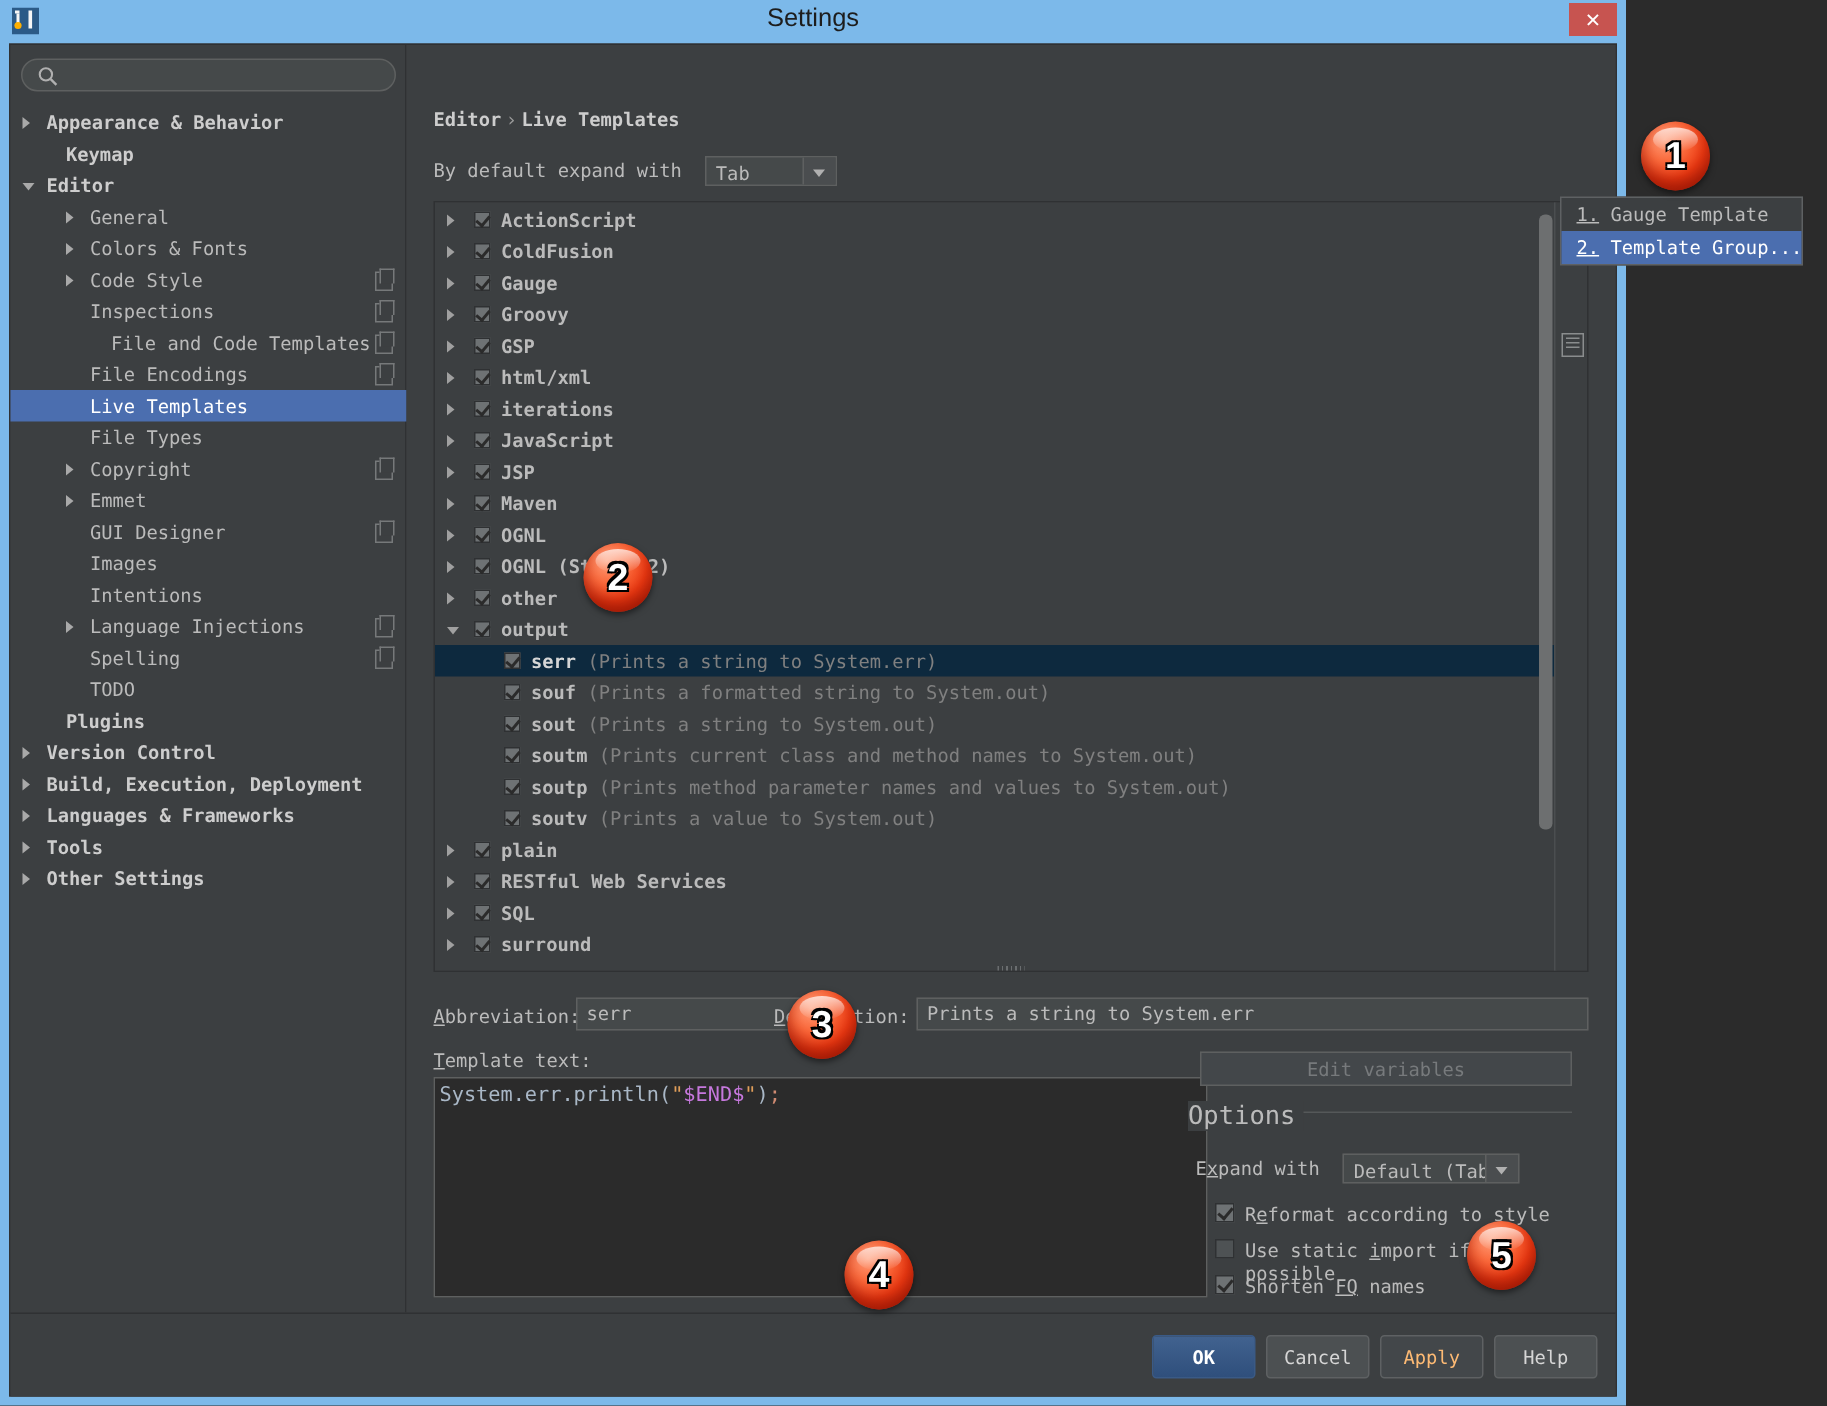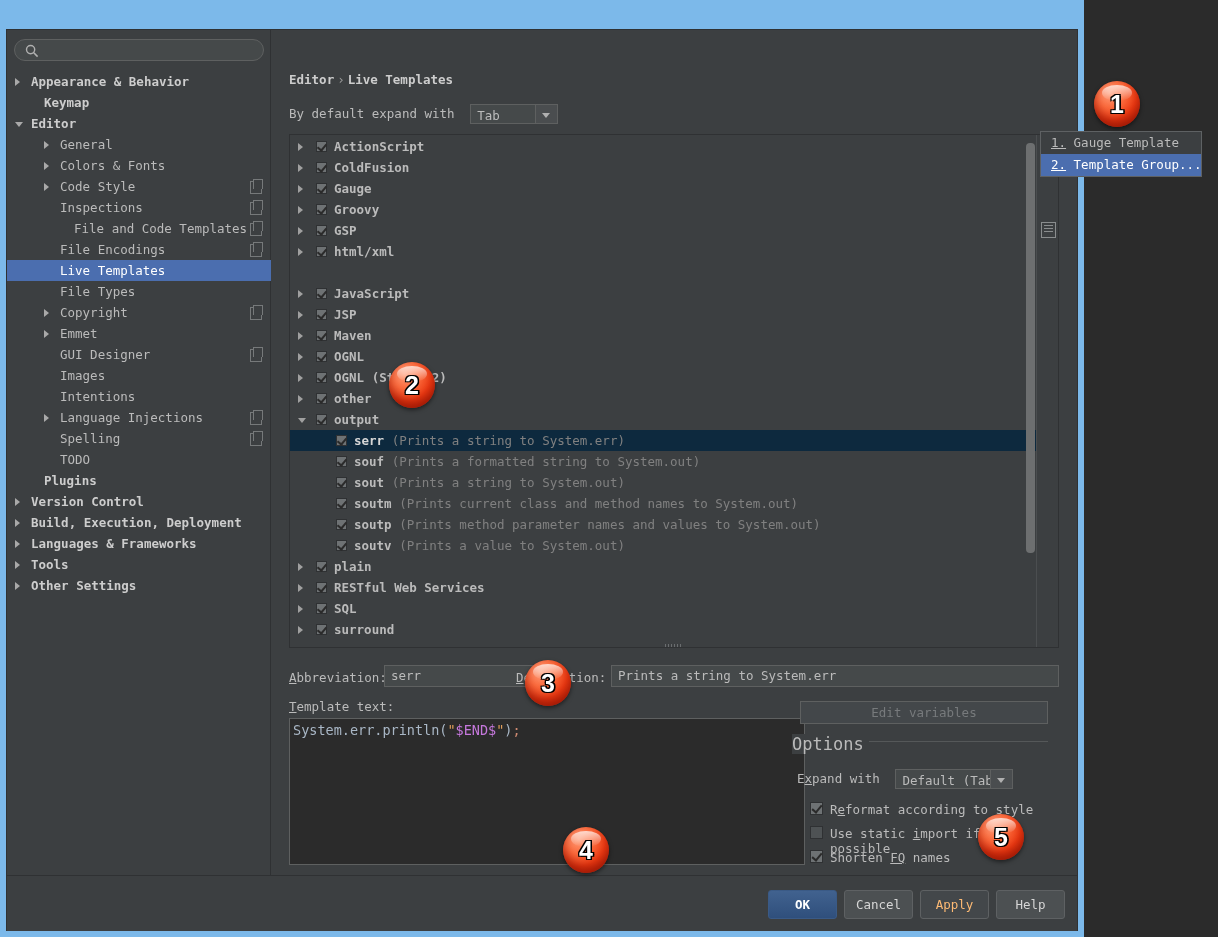--- a/index.html
+++ b/index.html
@@ -115,20 +115,31 @@
      font-family:"Liberation Sans",sans-serif;font-weight:bold;font-size:25px;color:#ffffff;
      text-shadow:-1.4px -1.4px 0 #000,1.4px -1.4px 0 #000,-1.4px 1.4px 0 #000,1.4px 1.4px 0 #000;}
 </style>
 </head>
 <body>
 
 <div id="app">
 
   <div id="win">
 
+    <div id="titlebar">
+      <svg id="app-icon" viewBox="0 0 18 18">
+        <rect x="0" y="0" width="18" height="18" fill="#2b5a87"></rect>
+        <rect x="2" y="2" width="3" height="2" fill="#f5f5f5"></rect>
+        <rect x="3" y="4" width="2" height="9" fill="#f5f5f5"></rect>
+        <circle cx="4" cy="12" r="2.4" fill="#ffb000"></circle>
+        <rect x="11" y="2" width="2.4" height="12" fill="#f5f5f5"></rect>
+      </svg>
+      <div id="title-text">Settings</div>
+      <div id="close-btn">✕</div>
+    </div>
 
     <div id="dialog">
 
       <div id="sidebar">
         <div id="search-box">
           <svg id="search-icon" width="14" height="14" viewBox="0 0 14 14">
             <circle cx="5.6" cy="5.6" r="4.1" fill="none" stroke="#b0b0b0" stroke-width="1.4"></circle>
             <line x1="8.8" y1="8.8" x2="12.6" y2="12.6" stroke="#b0b0b0" stroke-width="1.6"></line>
           </svg>
           <input id="search-input" value="" placeholder="" style="">
@@ -273,20 +284,25 @@
               </div>
               <div class="tr" style="top: 85px;">
                 <div class="arw"></div>
                 <div class="cb" style="left: 26px;"></div>
                 <span class="nm" style="left: 44px;"><span>GSP</span></span>
               </div>
               <div class="tr" style="top: 106px;">
                 <div class="arw"></div>
                 <div class="cb" style="left: 26px;"></div>
                 <span class="nm" style="left: 44px;"><span>html/xml</span></span>
+              </div>
+              <div class="tr" style="top: 127px;">
+                <div class="arw"></div>
+                <div class="cb" style="left: 26px;"></div>
+                <span class="nm" style="left: 44px;"><span>iterations</span></span>
               </div>
               <div class="tr" style="top: 148px;">
                 <div class="arw"></div>
                 <div class="cb" style="left: 26px;"></div>
                 <span class="nm" style="left: 44px;"><span>JavaScript</span></span>
               </div>
               <div class="tr" style="top: 169px;">
                 <div class="arw"></div>
                 <div class="cb" style="left: 26px;"></div>
                 <span class="nm" style="left: 44px;"><span>JSP</span></span>

